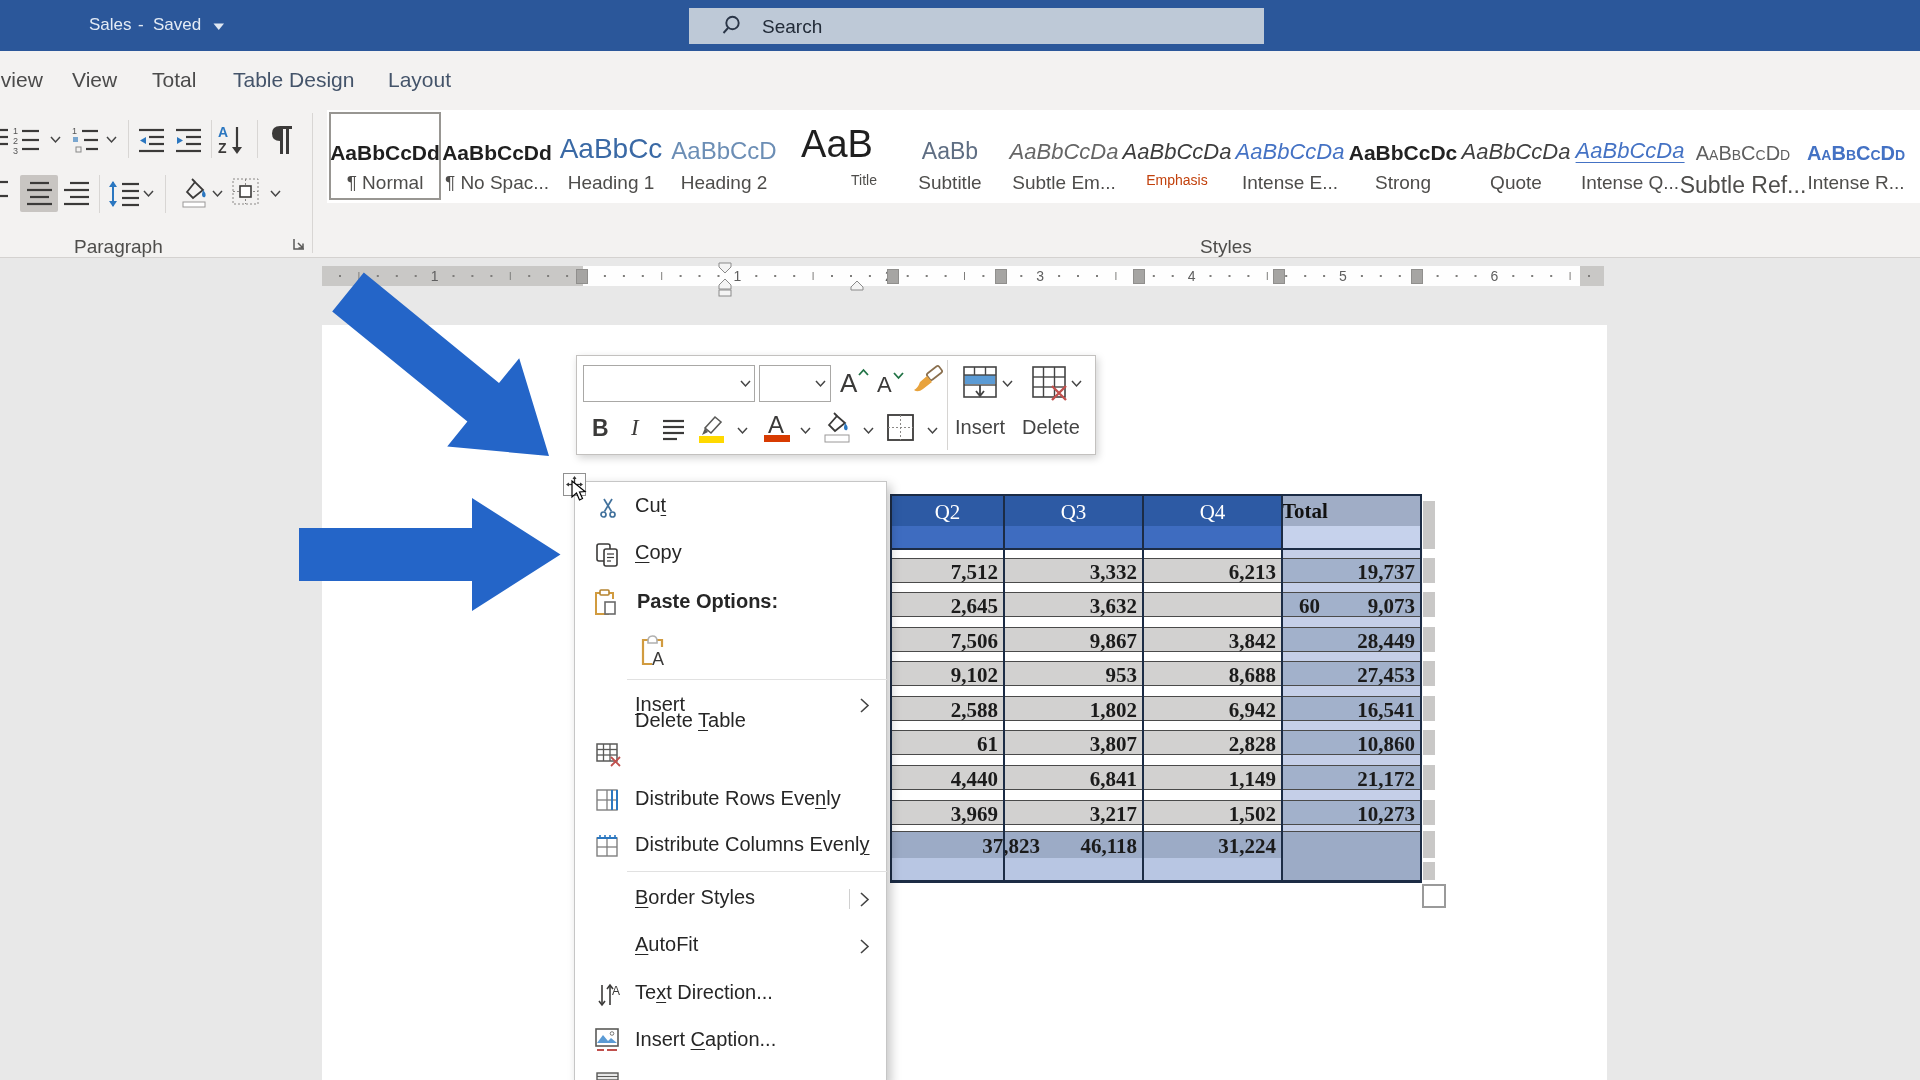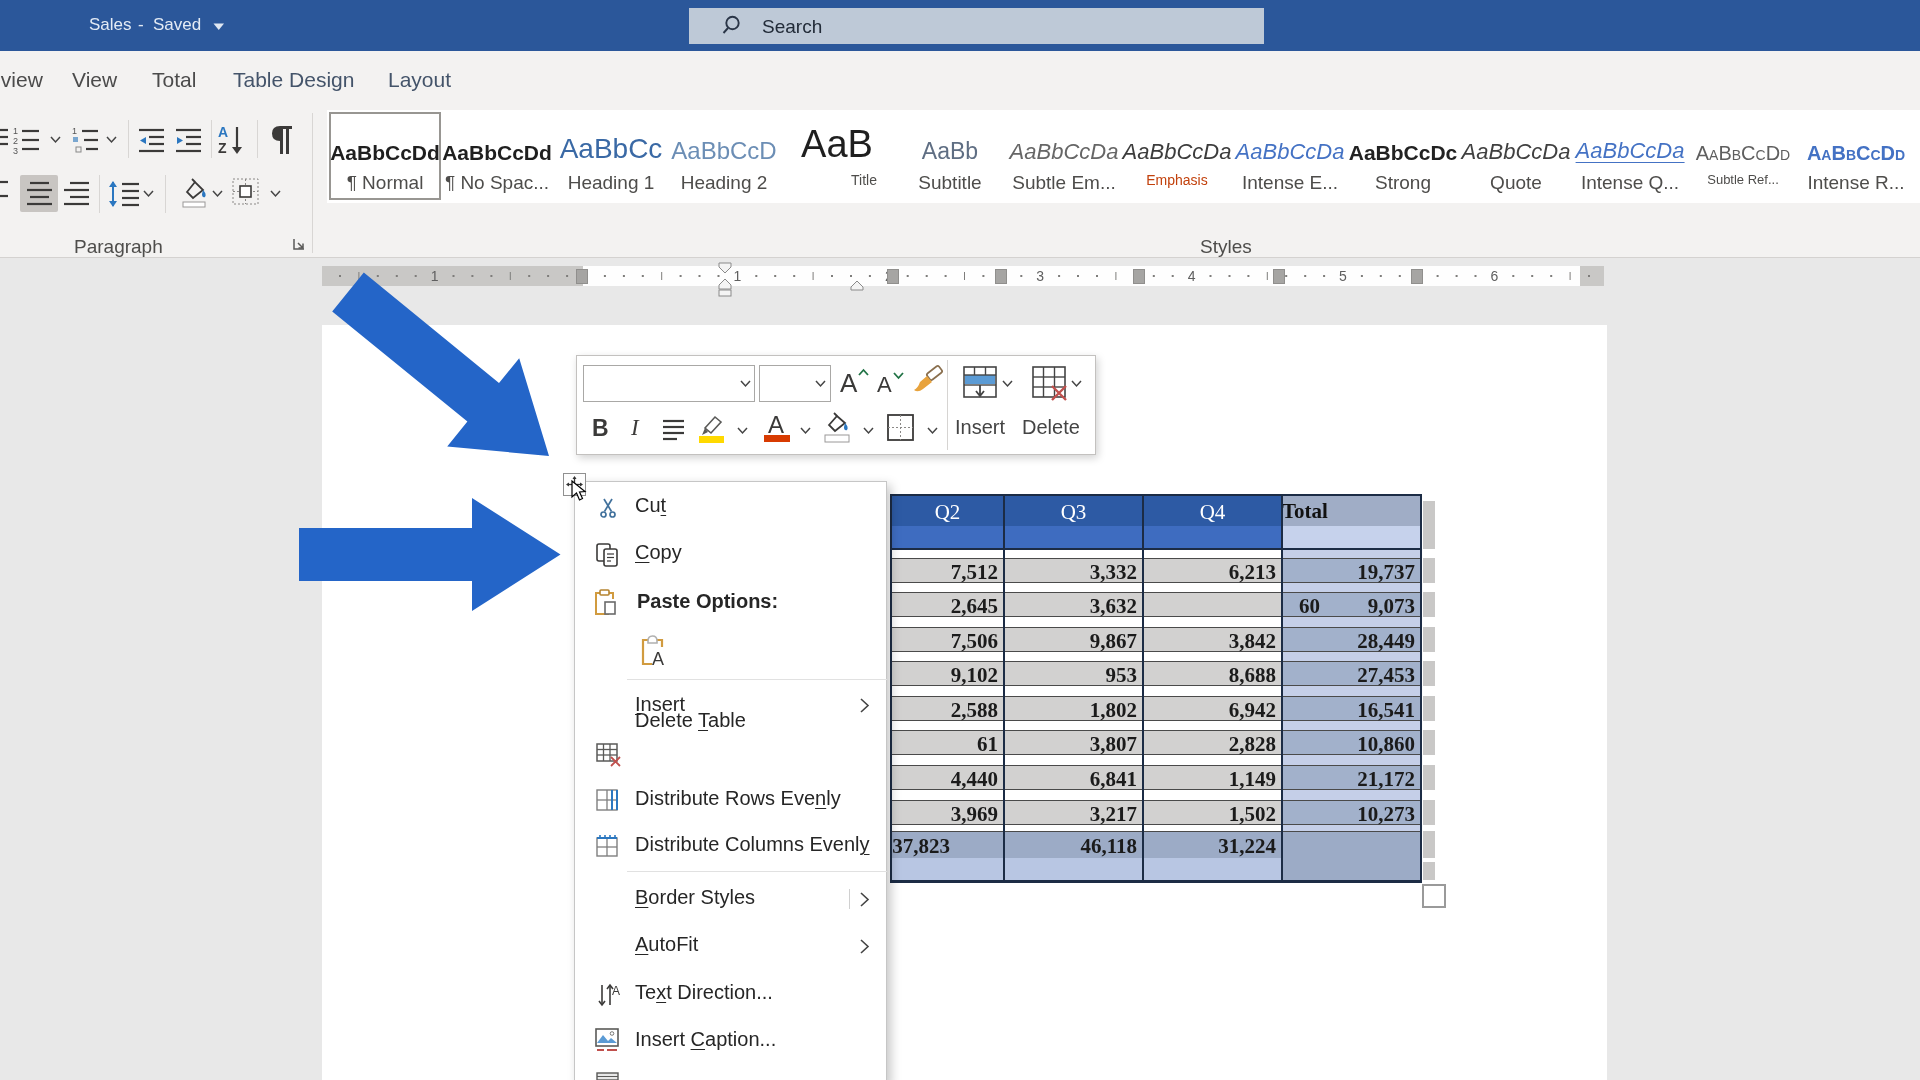--- a/index.html
+++ b/index.html
@@ -212,21 +212,21 @@
 <div style="left:1630px;top:163px;width:0;height:0;">
     <div style="position:absolute;left:50%;bottom:0;transform:translateX(-50%);white-space:nowrap;line-height:1;font-size:22px;color:#4472c4;font-style:italic;border-bottom:1.5px solid #4472c4;">AaBbCcDa</div>
   </div>
 <div style="left:1630px;top:172px;width:0;height:20px;">
     <div style="position:absolute;left:50%;transform:translateX(-50%);white-space:nowrap;font-size:19px;color:#4e4d4b;">Intense Q...</div>
   </div>
 <div style="left:1743px;top:163px;width:0;height:0;">
     <div style="position:absolute;left:50%;bottom:0;transform:translateX(-50%);white-space:nowrap;line-height:1;font-size:20px;color:#5f5f5f;font-variant:small-caps;">AaBbCcDd</div>
   </div>
 <div style="left:1743px;top:172px;width:0;height:20px;">
-    <div style="position:absolute;left:50%;transform:translateX(-50%);white-space:nowrap;font-size:13px;color:#4e4d4b;">Subtle Ref...</div>
+    <div style="position:absolute;left:50%;transform:translateX(-50%);white-space:nowrap;font-size:23px;color:#4e4d4b;">Subtle Ref...</div>
   </div>
 <div style="left:1856px;top:163px;width:0;height:0;">
     <div style="position:absolute;left:50%;bottom:0;transform:translateX(-50%);white-space:nowrap;line-height:1;font-size:20px;color:#4472c4;font-variant:small-caps;font-weight:bold;">AaBbCcDd</div>
   </div>
 <div style="left:1856px;top:172px;width:0;height:20px;">
     <div style="position:absolute;left:50%;transform:translateX(-50%);white-space:nowrap;font-size:19px;color:#4e4d4b;">Intense R...</div>
   </div>
 <div style="left:1200px;top:236px;width:80px;height:18px;color:#4e4d4b;font-size:19px;">Styles</div>
 <div style="left:322px;top:266px;width:1282px;height:20px;background:#fefefe;"></div>
 <div style="left:322px;top:266px;width:261px;height:20px;background:#c9c8c6;"></div>
@@ -430,21 +430,21 @@
     <div class="num" style="position:static">3,217</div>
   </div>
 <div style="left:1143px;top:802px;width:133px;height:22px;">
     <div class="num" style="position:static">1,502</div>
   </div>
 <div style="left:1282px;top:802px;width:133px;height:22px;">
     <div class="num" style="position:static">10,273</div>
   </div>
 <div style="left:891px;top:831px;width:391px;height:27px;background:#9cabc6;border-top:1px solid #4a4a4a;"></div>
 <div style="left:1282px;top:831px;width:139px;height:27px;background:#9cabc6;border-top:1px solid #4a4a4a;"></div>
-<div style="left:843px;top:834px;width:107px;height:22px;">
+<div style="left:933px;top:834px;width:107px;height:22px;">
     <div class="num" style="position:static">37,823</div>
   </div>
 <div style="left:1004px;top:834px;width:133px;height:22px;">
     <div class="num" style="position:static">46,118</div>
   </div>
 <div style="left:1143px;top:834px;width:133px;height:22px;">
     <div class="num" style="position:static">31,224</div>
   </div>
 <div style="left:891px;top:858px;width:391px;height:22px;background:#b8c6e3;"></div>
 <div style="left:1282px;top:858px;width:139px;height:22px;background:#9cabc6;"></div>

